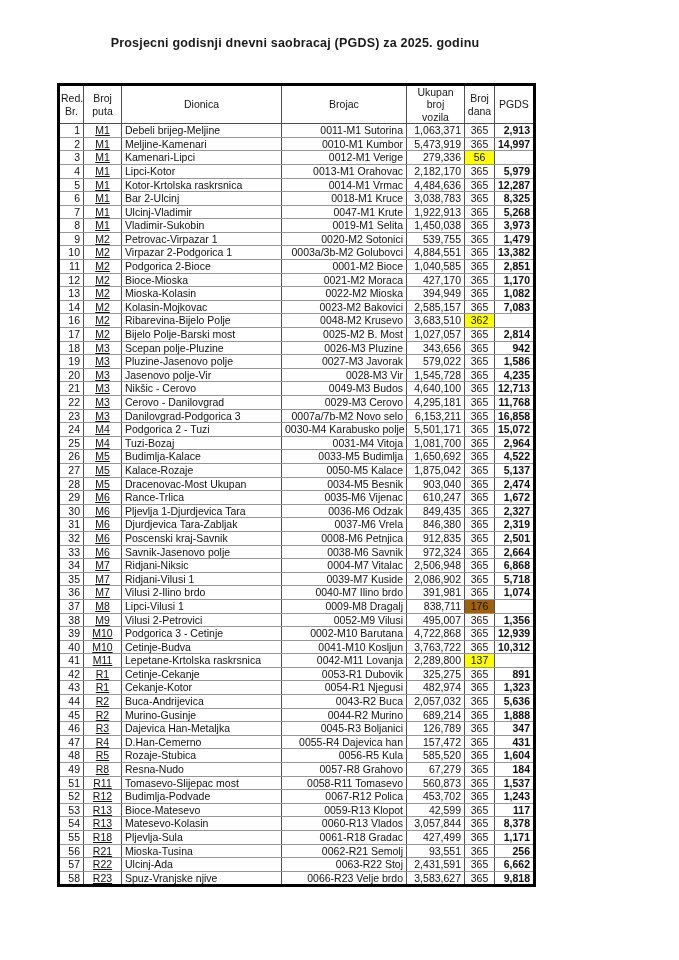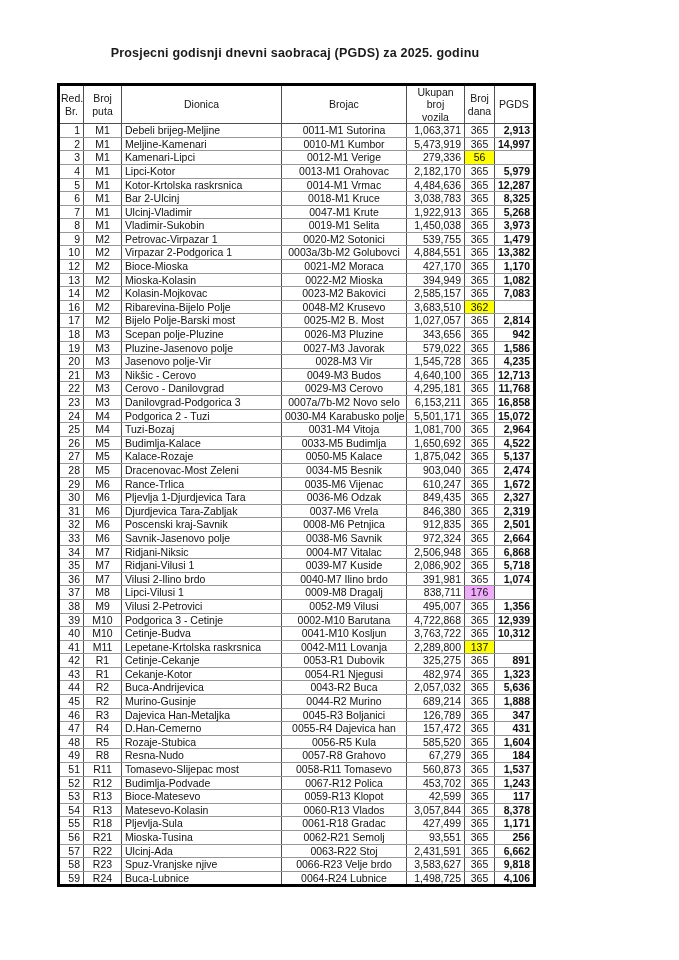--- a/index.html
+++ b/index.html
@@ -10,21 +10,21 @@
   body {
     width: 679px;
     height: 960px;
     position: relative;
     font-family: "Liberation Sans", sans-serif;
     color: #121212;
     overflow: hidden;
   }
   .doc-title {
     position: absolute;
-    top: 46px;
+    top: 36px;
     left: 57px;
     width: 476px;
     text-align: center;
     font-size: 12.5px;
     font-weight: 700;
     letter-spacing: 0.2px;
     color: #1a1a1a;
   }
   table.pgds {
     position: absolute;
@@ -54,23 +54,23 @@
     font-size: 10.5px;
     height: 12.6px;
     line-height: 12.6px;
     padding: 0 3px;
     white-space: nowrap;
     overflow: hidden;
     vertical-align: middle;
     color: #111;
   }
   td.c-n      { text-align: right; }
-  td.c-put    { text-align: center; }
+  td.c-put    { text-align: center; text-decoration: underline; }
   td.c-dionica{ text-align: left; }
-  td.c-brojac { text-align: center; }
+  td.c-brojac { text-align: right; }
   td.c-vozila { text-align: right; }
   td.c-dana   { text-align: center; }
   td.c-pgds   { text-align: right; font-weight: 700; }
 </style>
 </head>
 <body>
 
 <div class="doc-title">Prosjecni godisnji dnevni saobracaj (PGDS) za 2025. godinu</div>
 
 <table class="pgds">
@@ -182,20 +182,29 @@
       <tr>
         <td class="c-n">10</td>
         <td class="c-put">M2</td>
         <td class="c-dionica">Virpazar 2-Podgorica 1</td>
         <td class="c-brojac">0003a/3b-M2 Golubovci</td>
         <td class="c-vozila">4,884,551</td>
         <td class="c-dana">365</td>
         <td class="c-pgds">13,382</td>
       </tr>
       <tr>
+        <td class="c-n">11</td>
+        <td class="c-put">M2</td>
+        <td class="c-dionica">Podgorica 2-Bioce</td>
+        <td class="c-brojac">0001-M2 Bioce</td>
+        <td class="c-vozila">1,040,585</td>
+        <td class="c-dana">365</td>
+        <td class="c-pgds">2,851</td>
+      </tr>
+      <tr>
         <td class="c-n">12</td>
         <td class="c-put">M2</td>
         <td class="c-dionica">Bioce-Mioska</td>
         <td class="c-brojac">0021-M2 Moraca</td>
         <td class="c-vozila">427,170</td>
         <td class="c-dana">365</td>
         <td class="c-pgds">1,170</td>
       </tr>
       <tr>
         <td class="c-n">13</td>
@@ -319,21 +328,21 @@
         <td class="c-put">M5</td>
         <td class="c-dionica">Kalace-Rozaje</td>
         <td class="c-brojac">0050-M5 Kalace</td>
         <td class="c-vozila">1,875,042</td>
         <td class="c-dana">365</td>
         <td class="c-pgds">5,137</td>
       </tr>
       <tr>
         <td class="c-n">28</td>
         <td class="c-put">M5</td>
-        <td class="c-dionica">Dracenovac-Most Zeleni</td>
+        <td class="c-dionica">Dracenovac-Most Ukupan</td>
         <td class="c-brojac">0034-M5 Besnik</td>
         <td class="c-vozila">903,040</td>
         <td class="c-dana">365</td>
         <td class="c-pgds">2,474</td>
       </tr>
       <tr>
         <td class="c-n">29</td>
         <td class="c-put">M6</td>
         <td class="c-dionica">Rance-Trlica</td>
         <td class="c-brojac">0035-M6 Vijenac</td>
@@ -403,21 +412,21 @@
         <td class="c-vozila">391,981</td>
         <td class="c-dana">365</td>
         <td class="c-pgds">1,074</td>
       </tr>
       <tr>
         <td class="c-n">37</td>
         <td class="c-put">M8</td>
         <td class="c-dionica">Lipci-Vilusi 1</td>
         <td class="c-brojac">0009-M8 Dragalj</td>
         <td class="c-vozila">838,711</td>
-        <td class="c-dana" style="background: #f0abfc;">176</td>
+        <td class="c-dana" style="background: #a16207;">176</td>
         <td class="c-pgds"></td>
       </tr>
       <tr>
         <td class="c-n">38</td>
         <td class="c-put">M9</td>
         <td class="c-dionica">Vilusi 2-Petrovici</td>
         <td class="c-brojac">0052-M9 Vilusi</td>
         <td class="c-vozila">495,007</td>
         <td class="c-dana">365</td>
         <td class="c-pgds">1,356</td>
@@ -586,23 +595,14 @@
       </tr>
       <tr>
         <td class="c-n">58</td>
         <td class="c-put">R23</td>
         <td class="c-dionica">Spuz-Vranjske njive</td>
         <td class="c-brojac">0066-R23 Velje brdo</td>
         <td class="c-vozila">3,583,627</td>
         <td class="c-dana">365</td>
         <td class="c-pgds">9,818</td>
       </tr>
-      <tr>
-        <td class="c-n">59</td>
-        <td class="c-put">R24</td>
-        <td class="c-dionica">Buca-Lubnice</td>
-        <td class="c-brojac">0064-R24 Lubnice</td>
-        <td class="c-vozila">1,498,725</td>
-        <td class="c-dana">365</td>
-        <td class="c-pgds">4,106</td>
-      </tr>
     </tbody>
 </table>
 
 </body></html>

